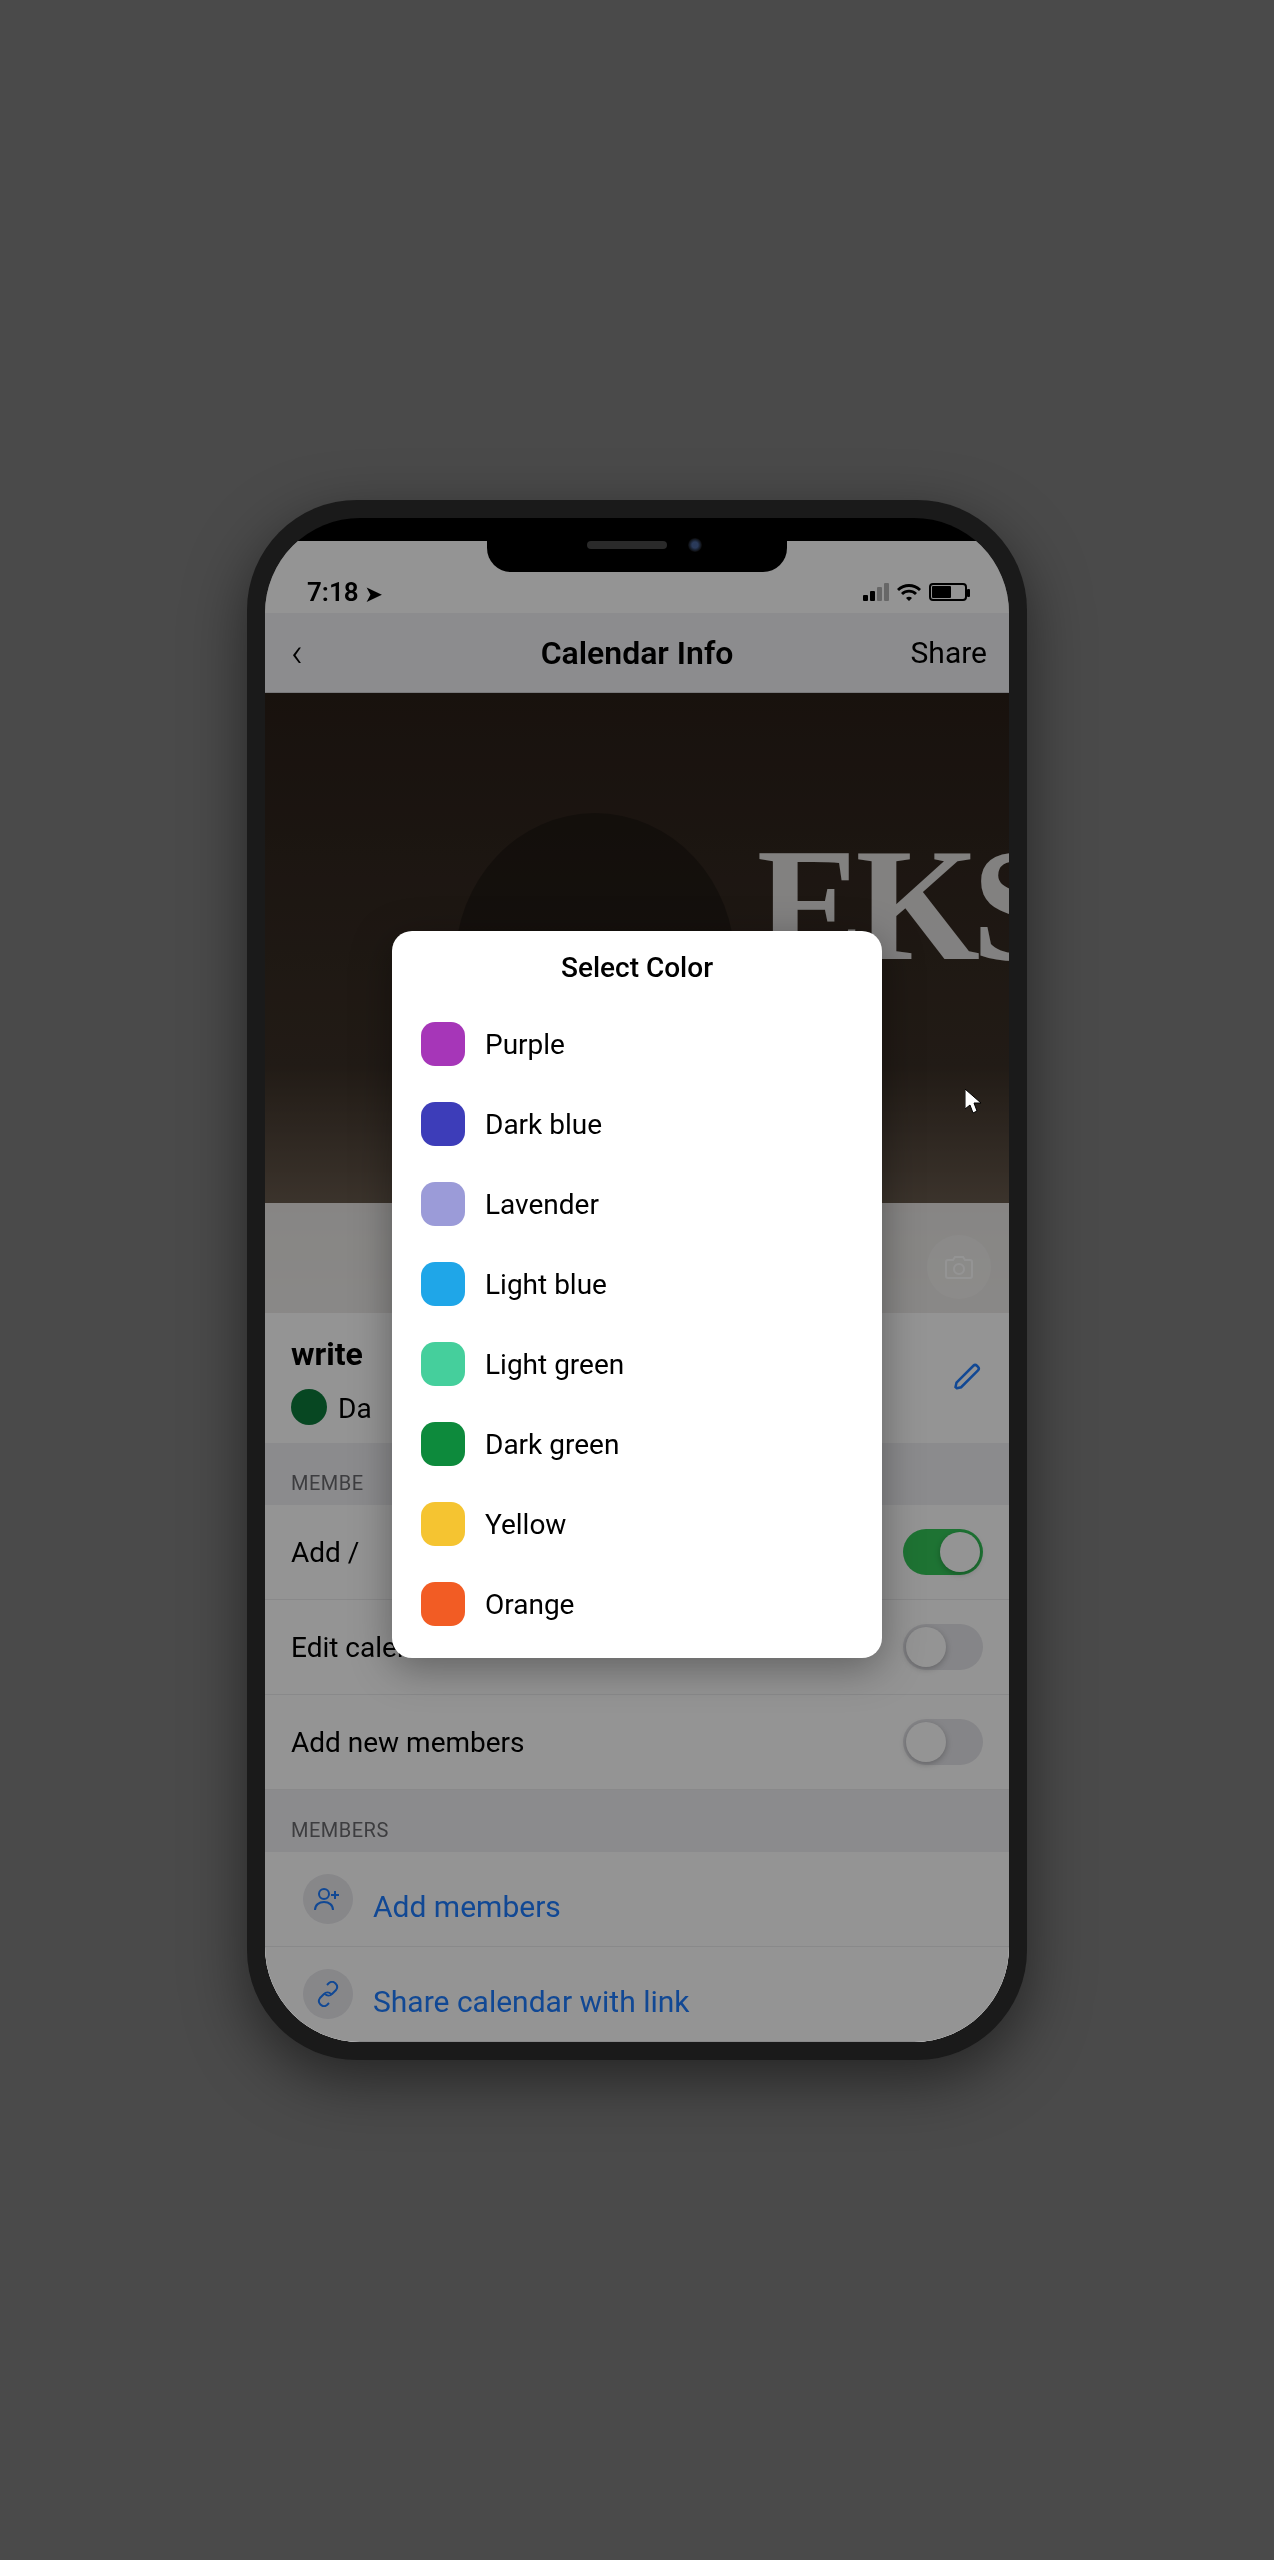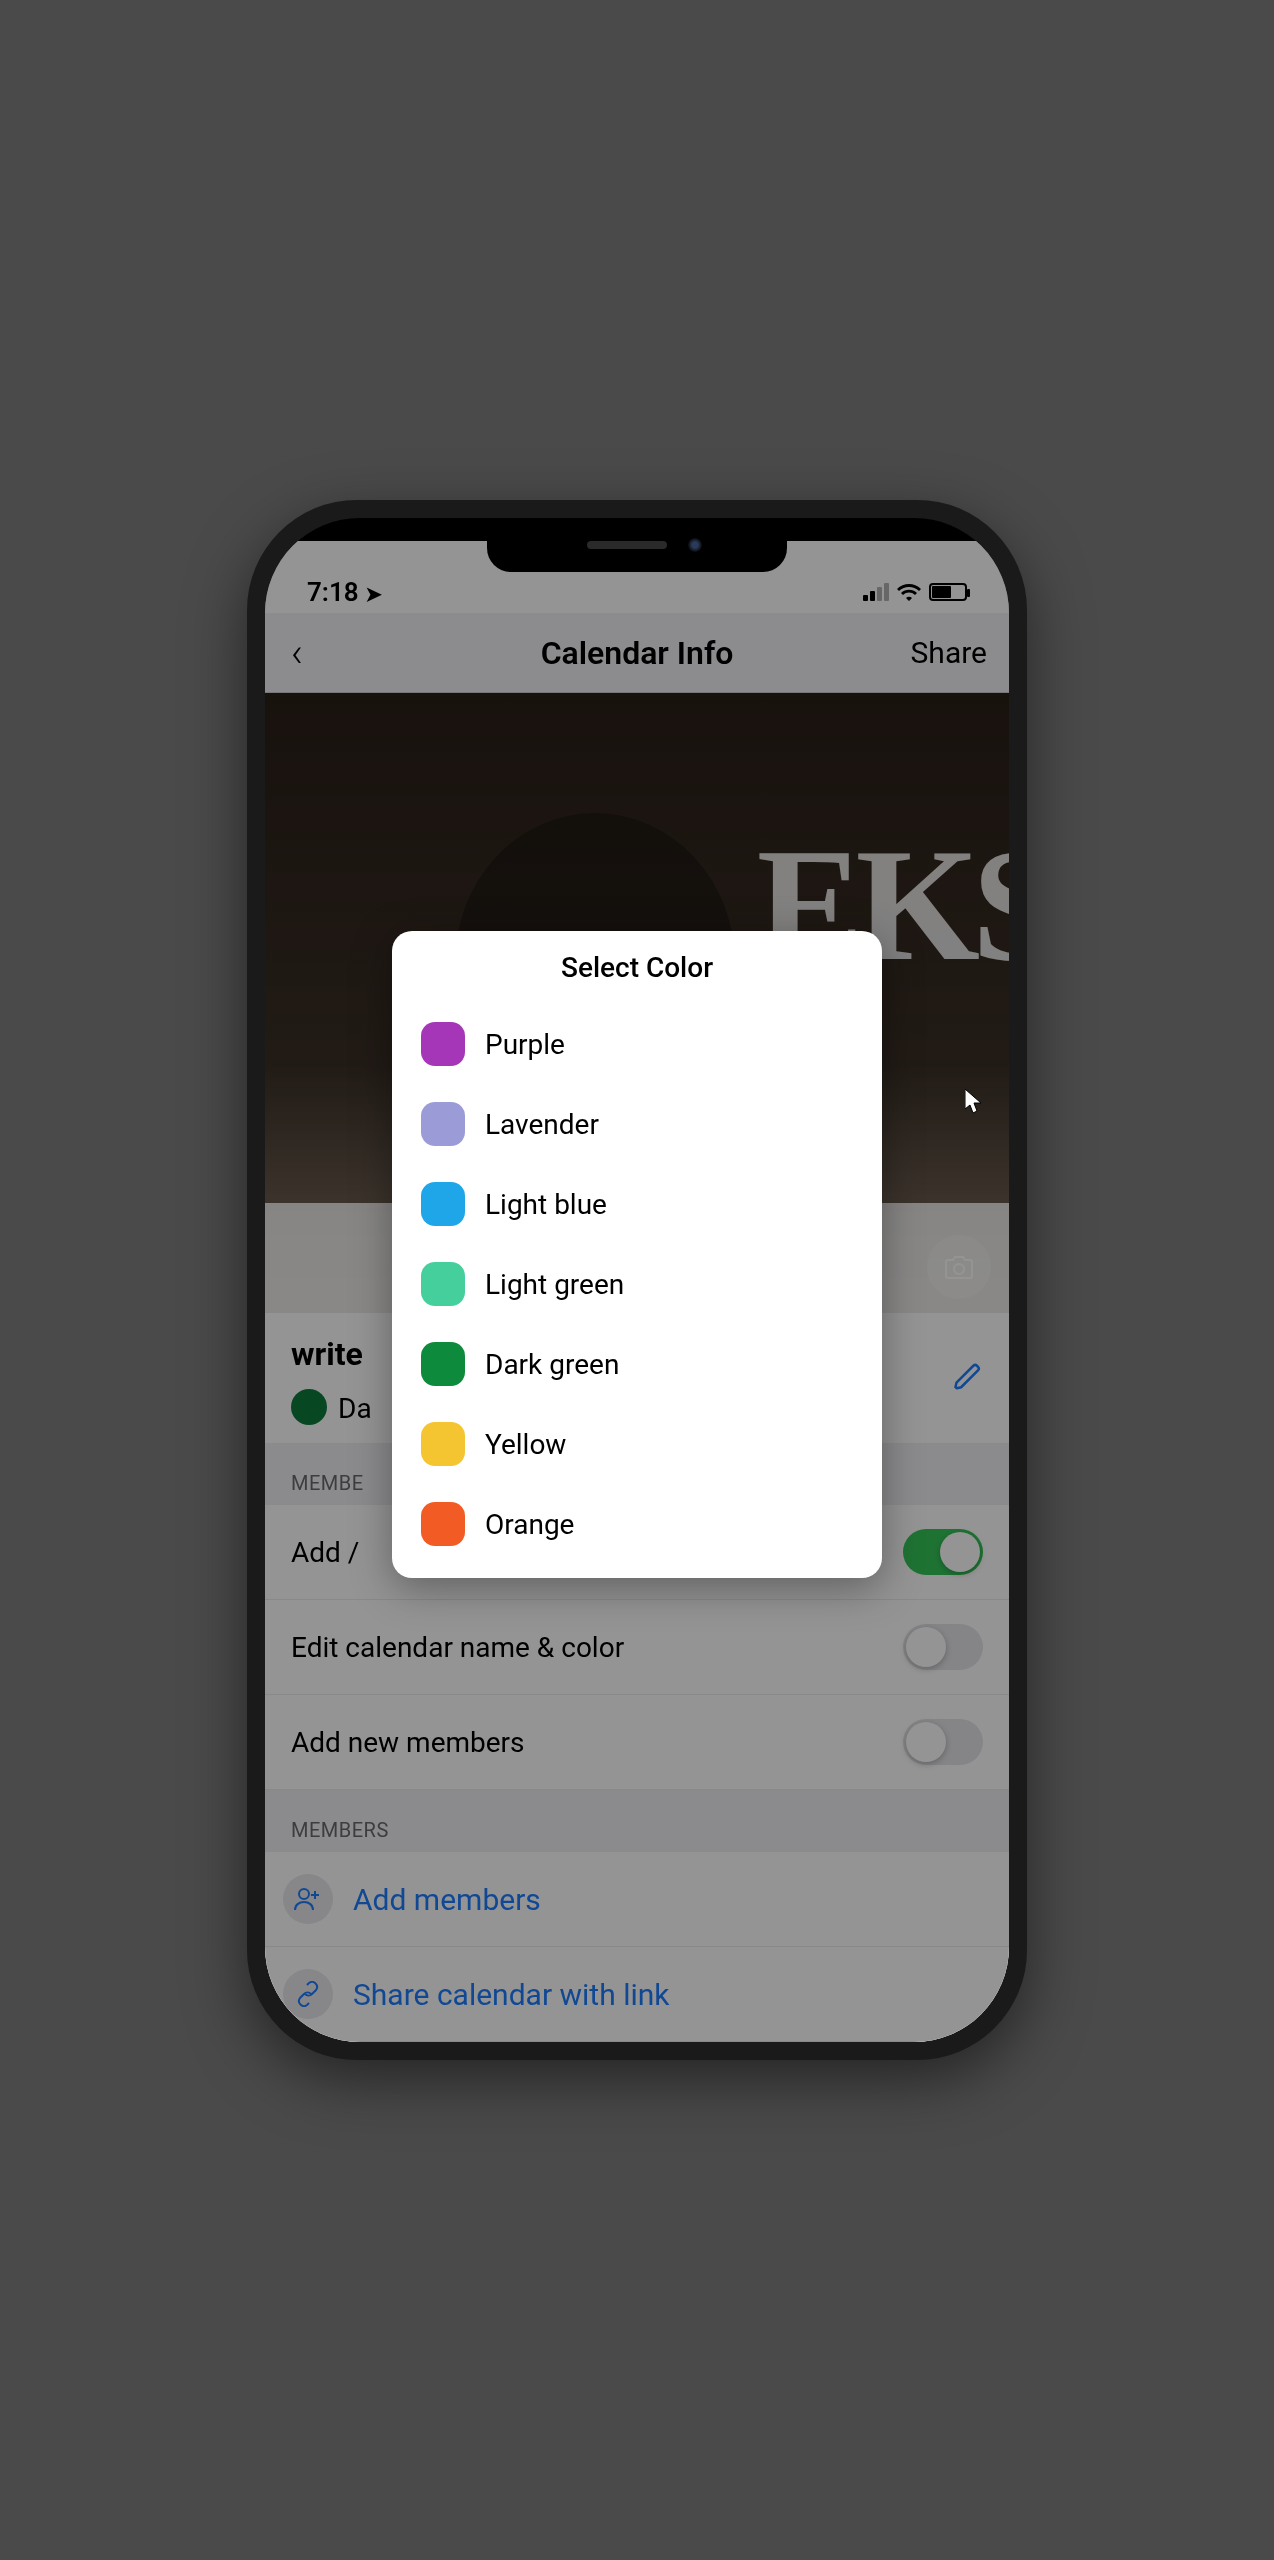--- a/index.html
+++ b/index.html
@@ -29,21 +29,21 @@
 .dot-sm { width:36px; height:36px; border-radius:50%; }
 .edit-ic { color:#1e7dff; font-size:30px;}
 .sec-head { background:#f0f0f3; padding:28px 26px 10px; font-size:20px; color:#6a6a6e; letter-spacing:.5px;}
 .row { background:#fff; padding:24px 26px; display:flex; align-items:center; justify-content:space-between; font-size:28px; border-bottom:1px solid #ececee;}
 .toggle { width:80px; height:46px; border-radius:23px; position:relative; }
 .toggle.on { background:#34c759; }
 .toggle.off { background:#e5e5ea; }
 .toggle-knob { width:40px; height:40px; border-radius:50%; background:#fff; position:absolute; top:3px; box-shadow:0 2px 6px rgba(0,0,0,.25);}
 .toggle.on .toggle-knob { right:3px; }
 .toggle.off .toggle-knob { left:3px; }
-.link-row { background:#fff; padding:22px 18px; display:flex; align-items:center; gap:20px; color:#1e7dff; font-size:30px; border-bottom:1px solid #ececee;}
+.link-row { background:#fff; padding:22px 38px; display:flex; align-items:flex-end; gap:20px; color:#1e7dff; font-size:30px; border-bottom:1px solid #ececee;}
 .link-ic { width:50px; height:50px; border-radius:50%; background:#e8e8ed; display:flex; align-items:center; justify-content:center; color:#1e7dff; font-size:26px;}
 .home-ind { position:absolute; bottom:14px; left:50%; transform:translateX(-50%); width:240px; height:8px; background:#000; border-radius:4px; z-index:110; }
 
 .modal { position:absolute; z-index:50; top:390px; left:50%; transform:translateX(-50%); width:490px; background:#fff; border-radius:20px; padding:20px 3px 14px; box-shadow:0 10px 40px rgba(0,0,0,.35);}
 .modal-title { text-align:center; font-size:28px; font-weight:500; margin-bottom:20px;}
 .opt { display:flex; align-items:center; gap:20px; padding:18px 26px; font-size:28px;}
 .swatch { width:44px; height:44px; border-radius:14px; flex-shrink:0;}
 .sigbars { display:inline-flex; align-items:flex-end; gap:2px; }
 .sigbars span { width:5px; background:#000; border-radius:1px; }
 .batt { width:38px; height:18px; border:2px solid #000; border-radius:4px; position:relative; display:inline-block;}
@@ -170,20 +170,24 @@
     </span>
 
     <div class="modal">
       <div class="modal-title">Select Color</div>
       <div id="opts">
             <div class="opt">
               <span class="swatch" style="background:#a636b8"></span>
               <span>Purple</span>
             </div>
             <div class="opt">
+              <span class="swatch" style="background:#3d3db9"></span>
+              <span>Dark blue</span>
+            </div>
+            <div class="opt">
               <span class="swatch" style="background:#9b9bd8"></span>
               <span>Lavender</span>
             </div>
             <div class="opt">
               <span class="swatch" style="background:#1fa6e8"></span>
               <span>Light blue</span>
             </div>
             <div class="opt">
               <span class="swatch" style="background:#45cf9c"></span>
               <span>Light green</span>

